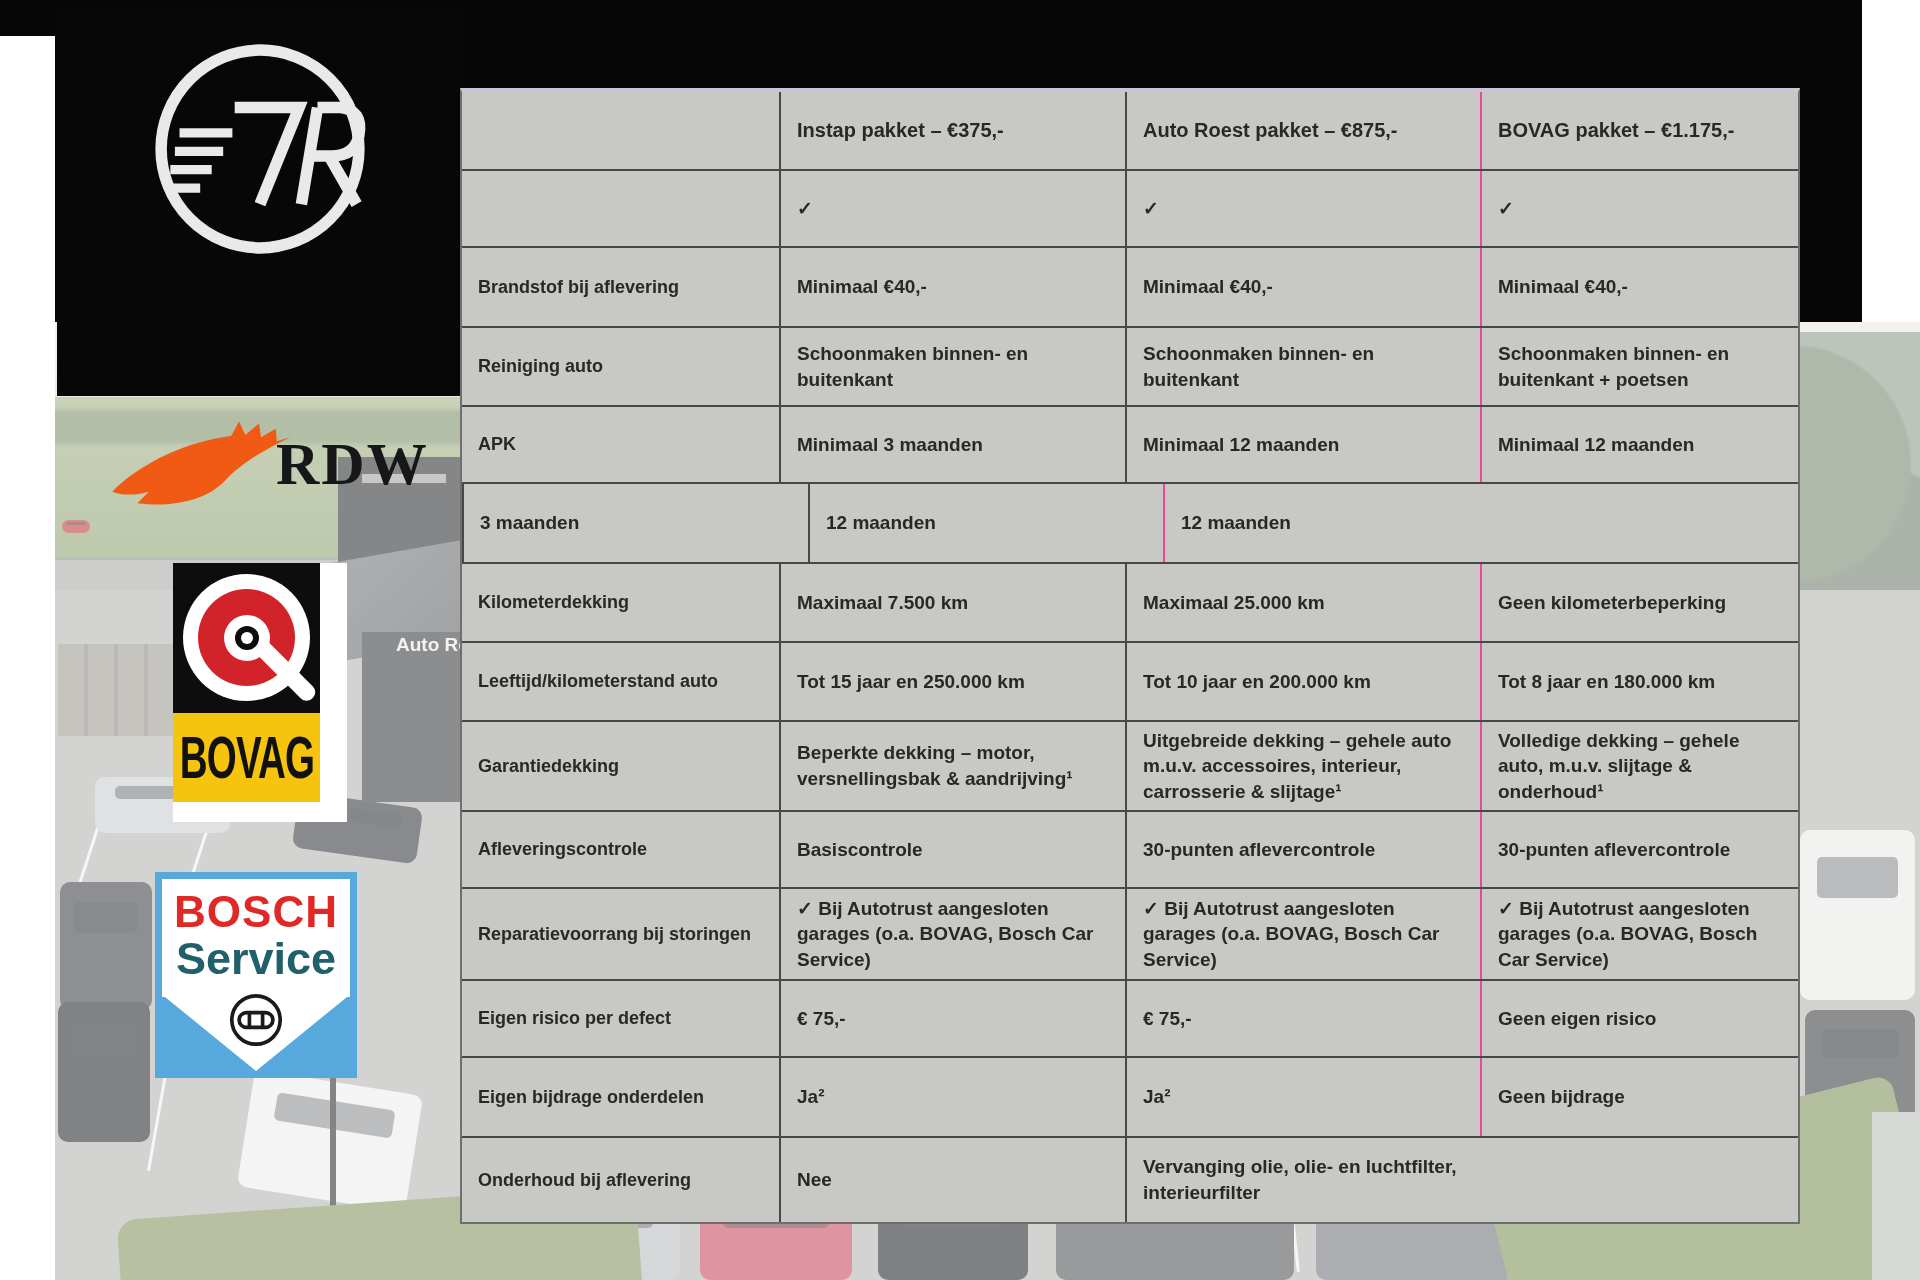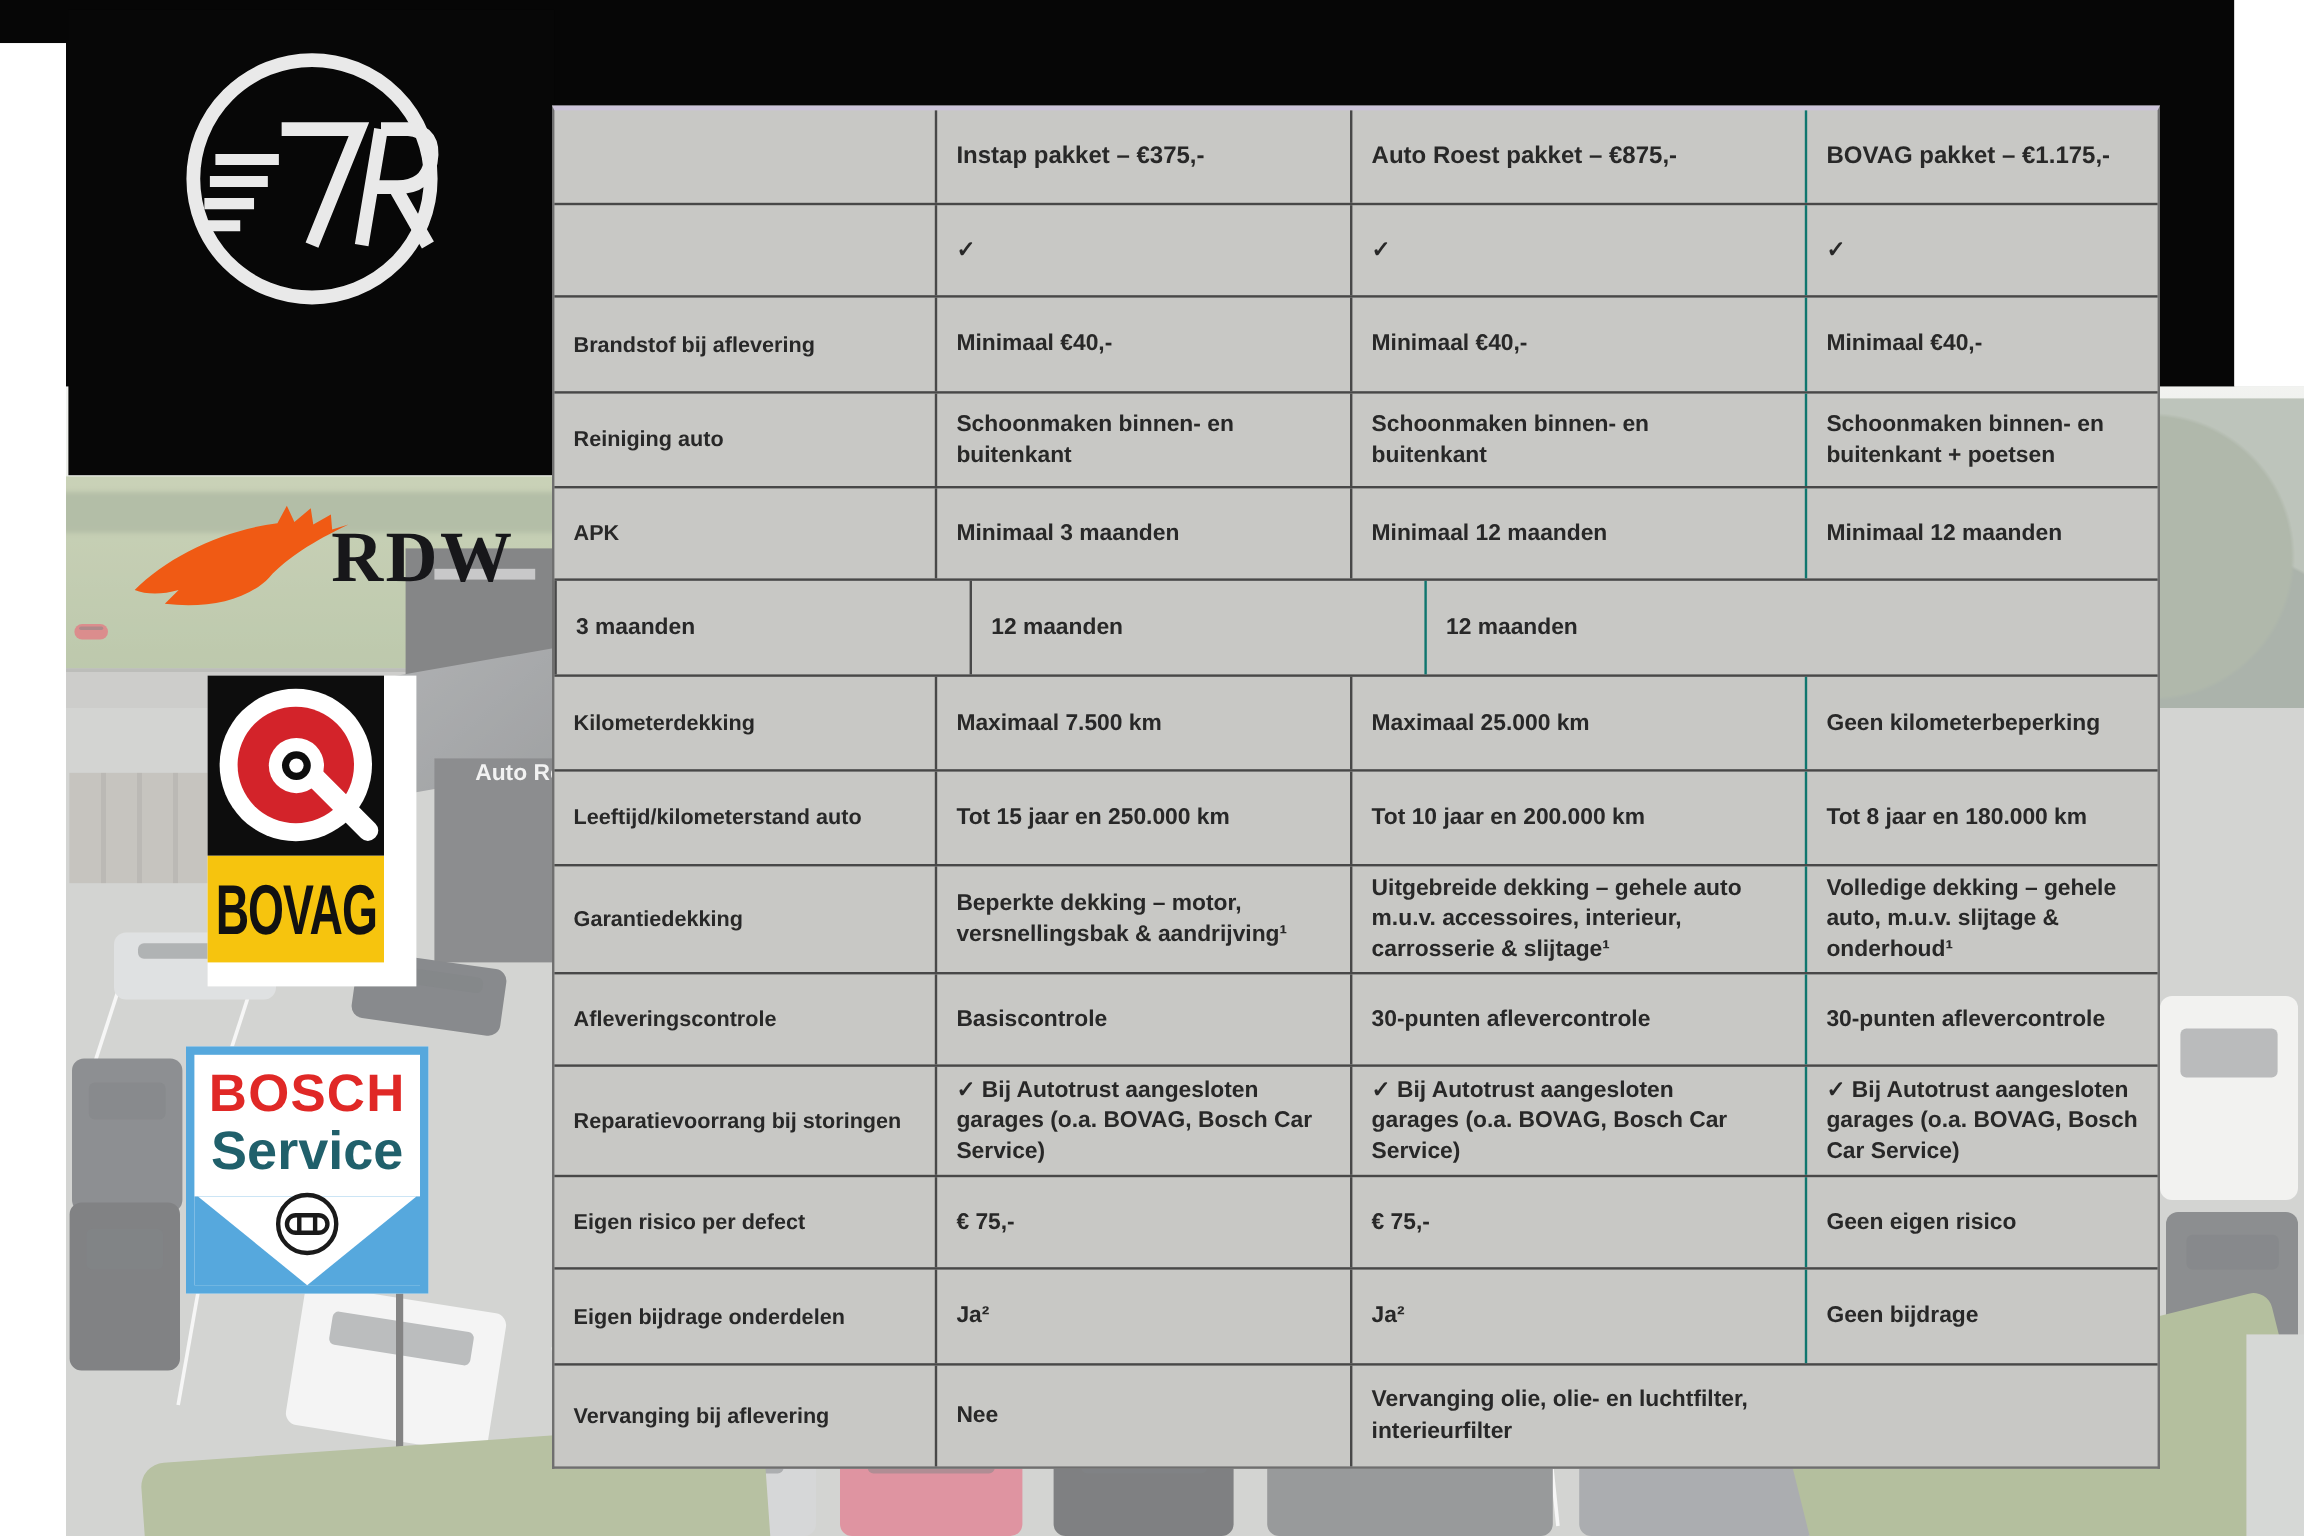--- a/index.html
+++ b/index.html
@@ -77,21 +77,21 @@
   
   .tbl{left:460px;top:88px;width:1340px;background:#c8c8c5;border:2px solid #6f6f6f;
        border-top:4px solid #cbc3d8;box-sizing:border-box;color:#282828;}
   .row{display:flex;border-top:2px solid #484848;}
   .row:first-child{border-top:none;}
   .cell{box-sizing:border-box;display:flex;align-items:center;padding:6px 12px 6px 16px;
         font-weight:bold;font-size:19px;line-height:1.35;}
   .c0{width:317px;font-size:18px;white-space:nowrap;}
   .c1{width:346px;border-left:2px solid #484848;}
   .c2{width:355px;border-left:2px solid #484848;}
-  .c3{flex:1;border-left:2px solid #0f766e;margin-left:24px;}
+  .c3{flex:1;border-left:2px solid #ec4899;}
   .hrow .cell{font-size:20px;}
 </style>
 </head>
 <body>
 
 <div class="stage">
 
   <div class="photo">
     <div class="abs sky"></div>
     <div class="abs field"></div>
@@ -260,19 +260,19 @@
       <div class="cell c2">€ 75,-</div>
       <div class="cell c3">Geen eigen risico</div>
     </div>
     <div class="row" style="height:78px;">
       <div class="cell c0">Eigen bijdrage onderdelen</div>
       <div class="cell c1">Ja²</div>
       <div class="cell c2">Ja²</div>
       <div class="cell c3">Geen bijdrage</div>
     </div>
     <div class="row" style="height:84px;">
-      <div class="cell c0">Vervanging bij aflevering</div>
+      <div class="cell c0">Onderhoud bij aflevering</div>
       <div class="cell c1">Nee</div>
       <div class="cell c2">Vervanging olie, olie- en luchtfilter, interieurfilter</div>
     </div>
   </div>
 
 </div>
 
 </body></html>

